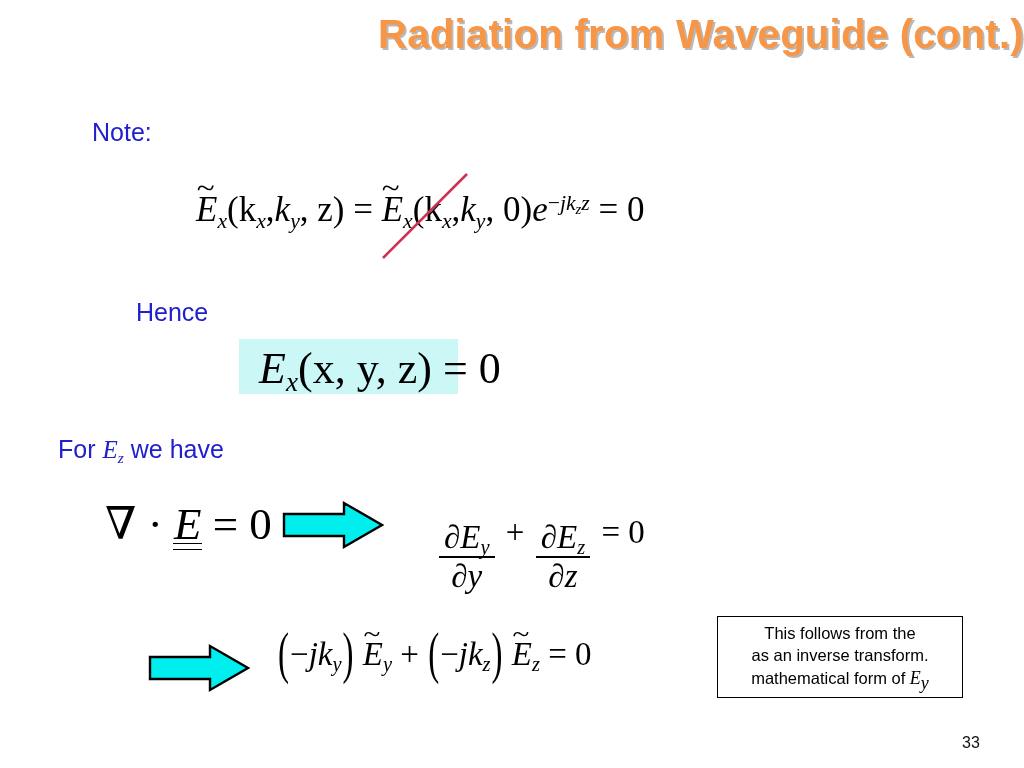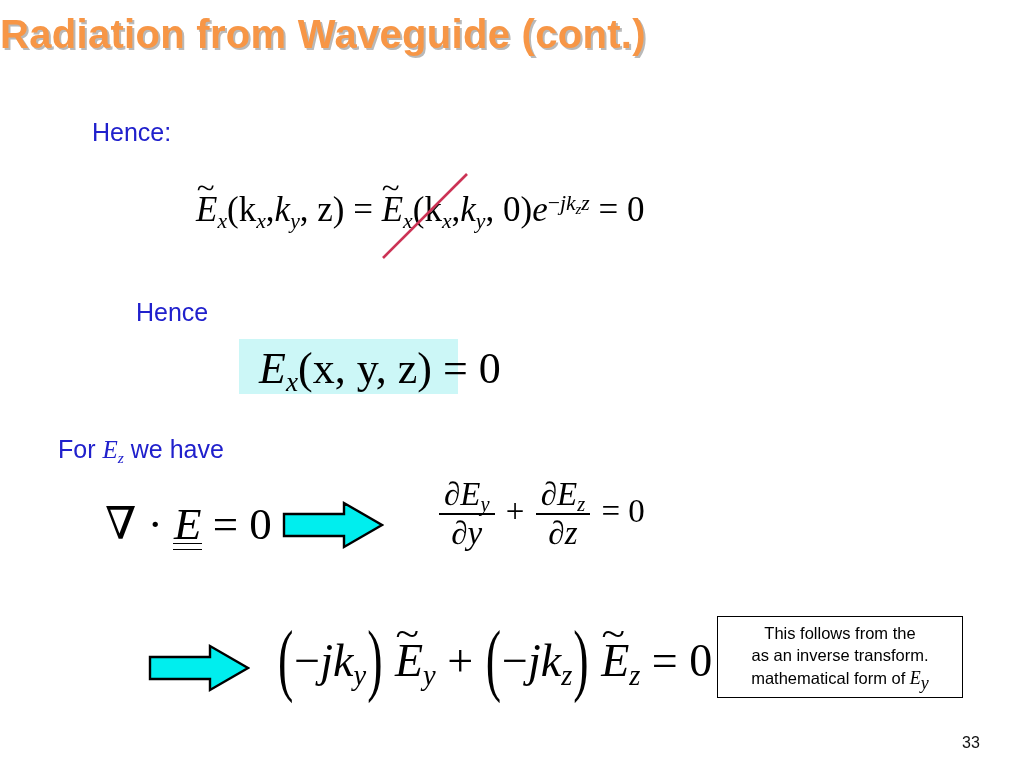--- a/index.html
+++ b/index.html
@@ -21,21 +21,21 @@
     inset: 0;
     background: #ffffff;
   }
 
   
   .slide-title {
     position: absolute;
     left: 0;
     top: 12px;
     width: 1024px;
-    text-align: left;
+    text-align: right;
     font-family: "Liberation Sans", sans-serif;
     font-weight: bold;
     font-size: 40px;
     letter-spacing: 0.3px;
     color: #F79646;
     text-shadow: 2px 2px 0 #b9b9b9;
     white-space: nowrap;
   }
 
   
@@ -156,36 +156,37 @@
   
   .frac {
     display: inline-block;
     vertical-align: middle;
     text-align: center;
     margin: 0 3px;
   }
   .frac .num {
     display: block;
     padding: 0 5px 2px 5px;
+    margin-top: 43px;
   }
   .frac .den {
     display: block;
     border-top: 2px solid #000;
     padding: 2px 5px 0 5px;
   }
   #eq-divergence-expanded {
     left: 436px;
     top: 478px;
     font-size: 33px;
   }
 
   #eq-spectral {
     left: 277px;
     top: 638px;
-    font-size: 46px;
+    font-size: 33px;
   }
 
   
   .block-arrow {
     position: absolute;
   }
   #arrow-1 { left: 282px; top: 500px; }
   #arrow-2 { left: 148px; top: 643px; }
 
   
@@ -228,21 +229,21 @@
     color: #111111;
   }
 </style>
 </head>
 <body>
 
 <div class="slide">
 
   <div class="slide-title">Radiation from Waveguide (cont.)</div>
 
-  <div class="lead" id="note-label">Hence:</div>
+  <div class="lead" id="note-label">Note:</div>
 
   <div class="math" id="eq-fourier">
     <span class="tilde mi"><span class="tch">E</span></span><sub>x</sub><span class="mo">(k</span><sub>x</sub><span class="mo">,</span><span class="mi">k</span><sub>y</sub><span class="mo">, z)</span><span class="mo"> = </span><span class="tilde mi"><span class="tch">E</span></span><sub>x</sub><span class="mo">(k</span><sub>x</sub><span class="mo">,</span><span class="mi">k</span><sub>y</sub><span class="mo">, 0)</span><span class="mi">e</span><sup><span class="mo">−</span><span class="mi">j</span><span class="mi">k</span><sub>z</sub><span class="mi">z</span></sup><span class="mo"> = 0</span>
   </div>
 
   <svg id="strike-line" viewBox="0 0 100 96">
     <line x1="8" y1="90" x2="92" y2="6" stroke="#CC3355" stroke-width="2.6"></line>
   </svg>
 
   <div class="lead" id="hence-label">Hence</div>

